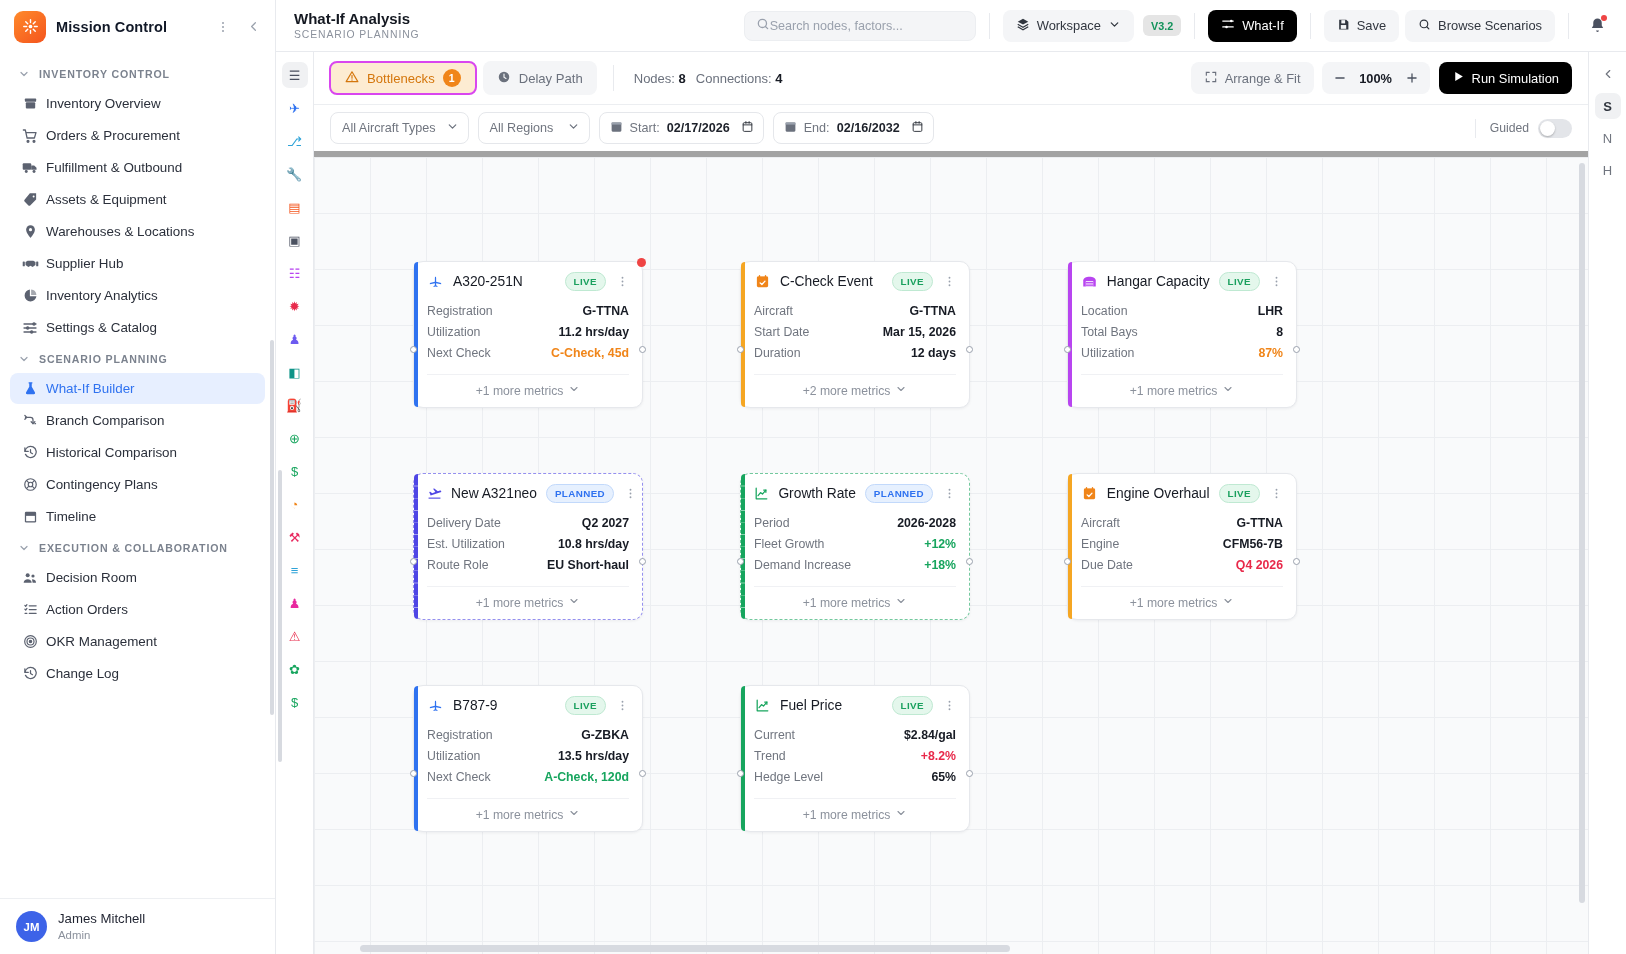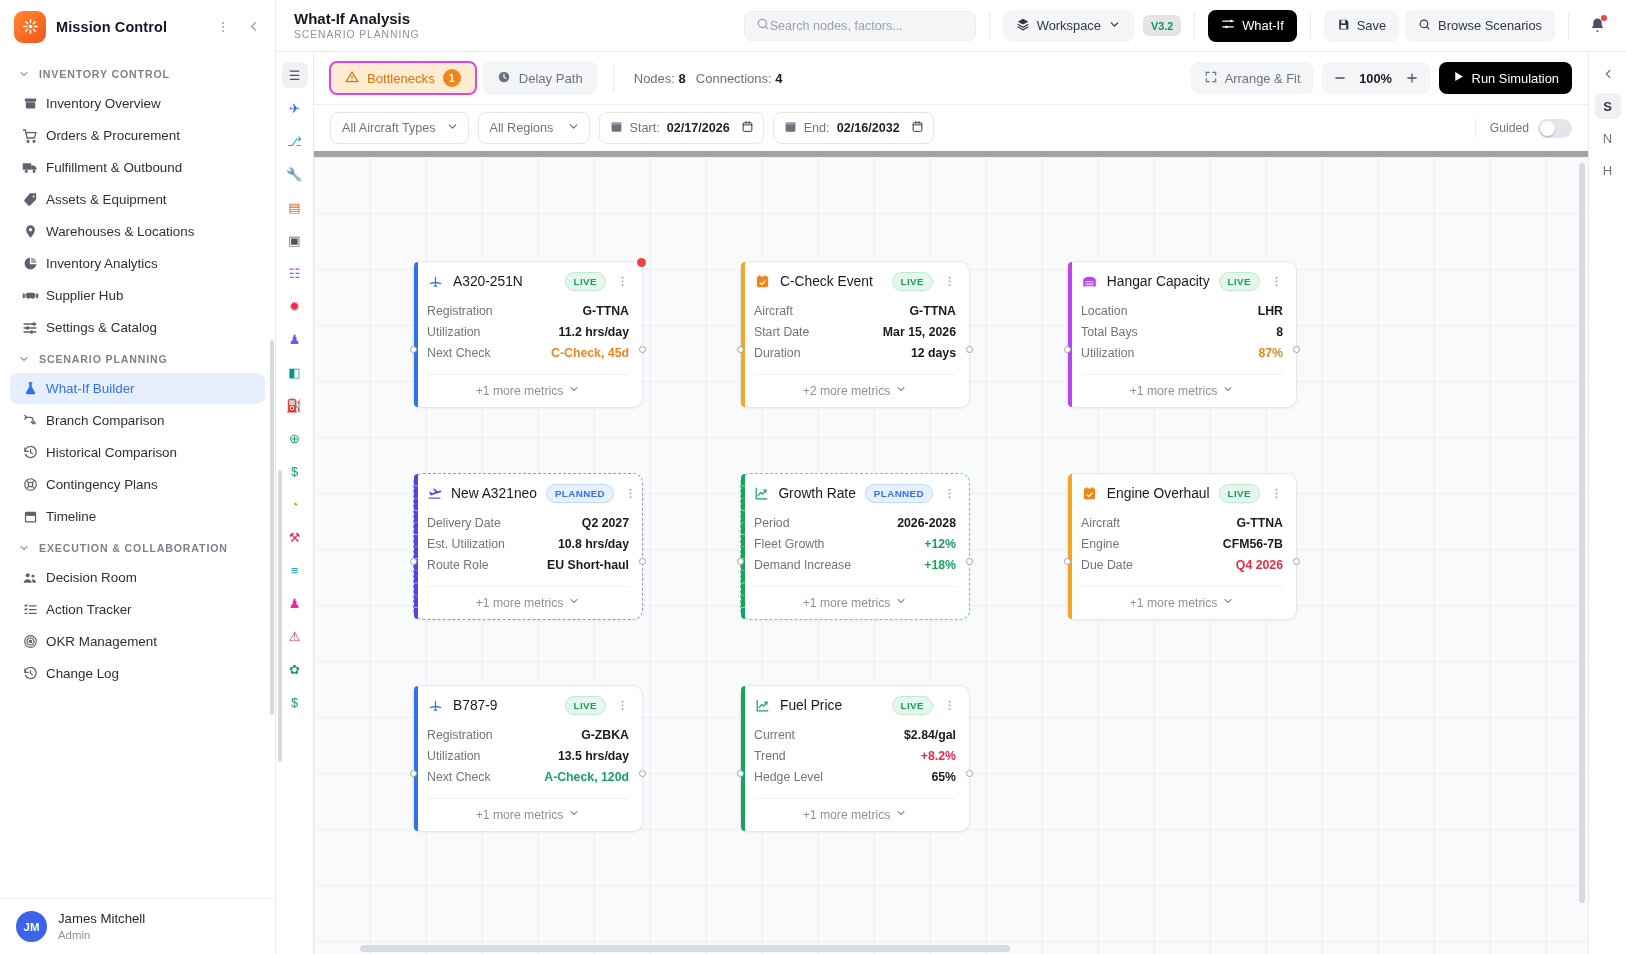--- a/index.html
+++ b/index.html
@@ -278,36 +278,36 @@
           <span class="si">
             <svg width="15" height="15" viewBox="0 0 24 24" fill="currentColor">
               <path d="M12 2a7 7 0 0 0-7 7c0 5.2 7 13 7 13s7-7.8 7-13a7 7 0 0 0-7-7z"></path>
               <circle cx="12" cy="9" r="2.5" fill="#fff"></circle>
             </svg>
           </span>
           <span>Warehouses &amp; Locations</span>
         </div>
         <div class="sb-item">
           <span class="si">
-            <svg width="15" height="15" viewBox="0 0 24 24" fill="currentColor">
-              <path d="M11 2.5A9.5 9.5 0 1 0 21.5 13H11z"></path>
-              <path d="M13 2.5V11h8.5A9.5 9.5 0 0 0 13 2.5z" opacity=".55"></path>
-            </svg>
-          </span>
-          <span>Inventory Analytics</span>
-        </div>
-        <div class="sb-item">
-          <span class="si">
             <svg width="17" height="17" viewBox="0 0 24 24" fill="currentColor">
               <rect x="1" y="9" width="3" height="7" rx="1"></rect>
               <rect x="20" y="9" width="3" height="7" rx="1"></rect>
               <path d="M5 10l3-2h8l3 2v4l-4 3-3-2-3 2-4-3z"></path>
             </svg>
           </span>
           <span>Supplier Hub</span>
+        </div>
+        <div class="sb-item">
+          <span class="si">
+            <svg width="15" height="15" viewBox="0 0 24 24" fill="currentColor">
+              <path d="M11 2.5A9.5 9.5 0 1 0 21.5 13H11z"></path>
+              <path d="M13 2.5V11h8.5A9.5 9.5 0 0 0 13 2.5z" opacity=".55"></path>
+            </svg>
+          </span>
+          <span>Inventory Analytics</span>
         </div>
         <div class="sb-item">
           <span class="si">
             <svg width="16" height="16" viewBox="0 0 24 24" fill="none" stroke="currentColor" stroke-width="1.9" stroke-linecap="round">
               <path d="M3 6h14M20 6h1M3 12h4M10 12h11M3 18h10M16 18h5"></path>
               <circle cx="18" cy="6" r="1.7" fill="currentColor"></circle>
               <circle cx="8.5" cy="12" r="1.7" fill="currentColor"></circle>
               <circle cx="14.5" cy="18" r="1.7" fill="currentColor"></circle>
             </svg>
           </span>
@@ -390,21 +390,21 @@
         </div>
         <div class="sb-item">
           <span class="si">
             <svg width="15" height="15" viewBox="0 0 24 24" fill="none" stroke="currentColor" stroke-width="2" stroke-linecap="round" stroke-linejoin="round">
               <path d="M10 6h11M10 12h11M10 18h11"></path>
               <polyline points="3 5.5 4.3 7 6.3 4.3"></polyline>
               <polyline points="3 11.5 4.3 13 6.3 10.3"></polyline>
               <path d="M3.2 18h3"></path>
             </svg>
           </span>
-          <span>Action Tracker</span>
+          <span>Action Orders</span>
         </div>
         <div class="sb-item">
           <span class="si">
             <svg width="15" height="15" viewBox="0 0 24 24" fill="none" stroke="currentColor" stroke-width="1.9">
               <circle cx="12" cy="12" r="9.3"></circle>
               <circle cx="12" cy="12" r="5.6"></circle>
               <circle cx="12" cy="12" r="1.9" fill="currentColor"></circle>
             </svg>
           </span>
           <span>OKR Management</span>

